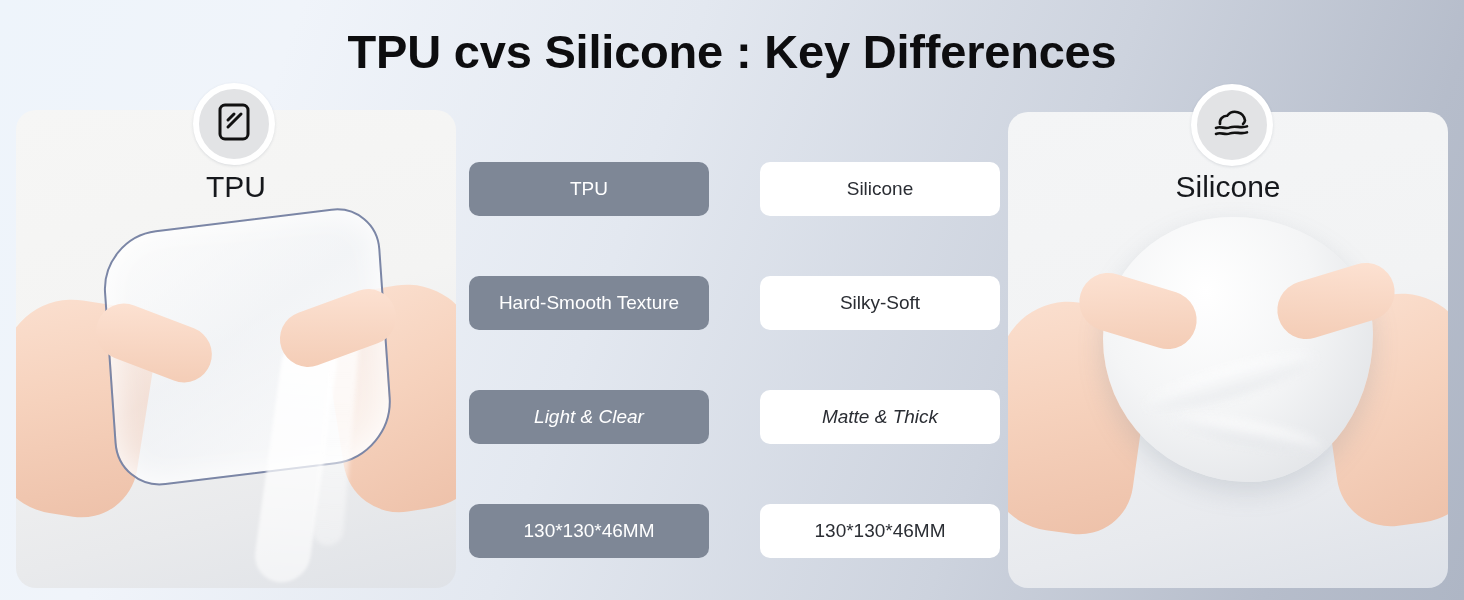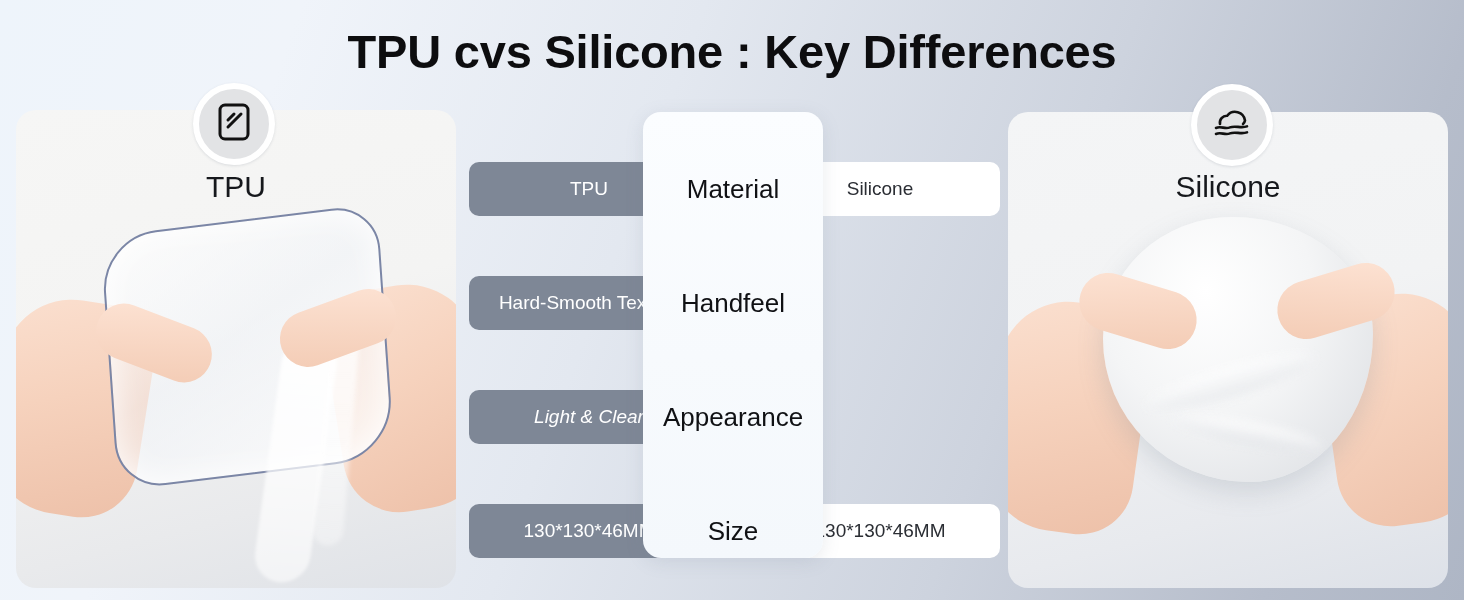--- a/index.html
+++ b/index.html
@@ -173,32 +173,28 @@
 
   <div class="spec-table">
 
     <div class="spec-row" style="top:0px;">
       <div class="pill-left">TPU</div>
       <div class="pill-right">Silicone</div>
     </div>
 
     <div class="spec-row" style="top:114px;">
       <div class="pill-left">Hard-Smooth Texture</div>
+      <div class="pill-right">Silky-Soft</div>
     </div>
 
     <div class="spec-row" style="top:228px;font-style:italic;">
       <div class="pill-left">Light &amp; Clear</div>
+      <div class="pill-right">Matte &amp; Thick</div>
     </div>
 
     <div class="spec-row" style="top:342px;">
       <div class="pill-left">130*130*46MM</div>
       <div class="pill-right">130*130*46MM</div>
     </div>
   </div>
 
-  <div class="center-card">
-    <div class="center-label" style="top:62px;">Material</div>
-    <div class="center-label" style="top:176px;">Handfeel</div>
-    <div class="center-label" style="top:290px;">Appearance</div>
-    <div class="center-label" style="top:404px;">Size</div>
-  </div>
 
 </div>
 
 </body></html>

